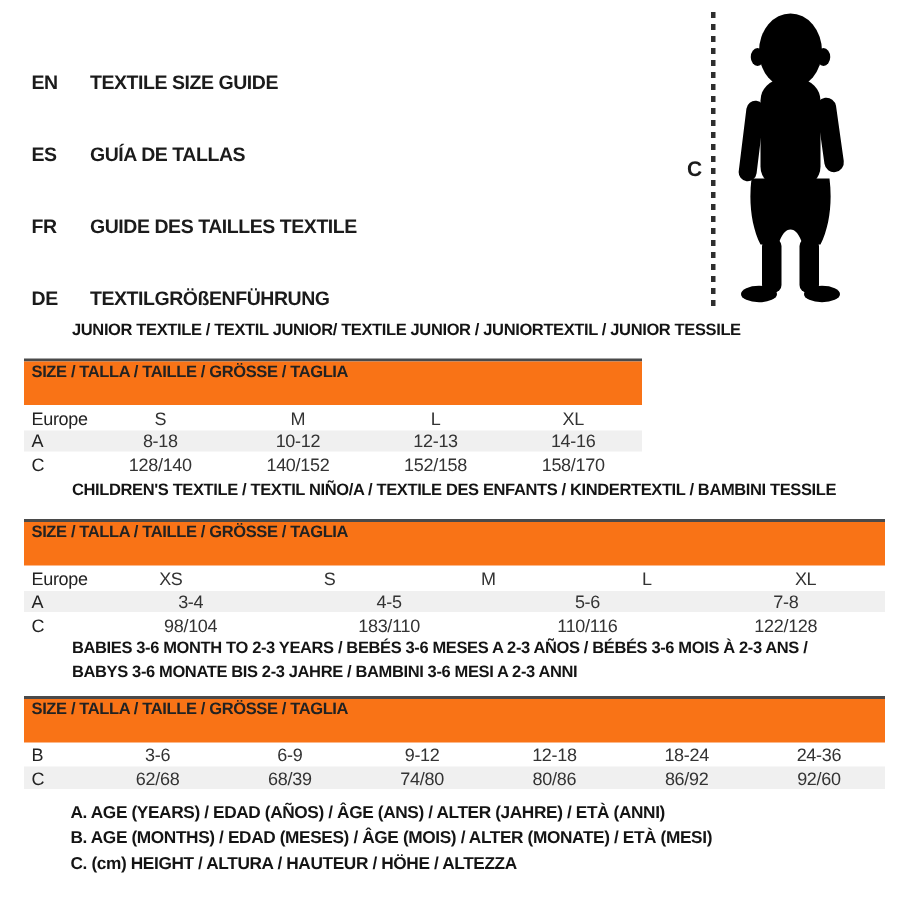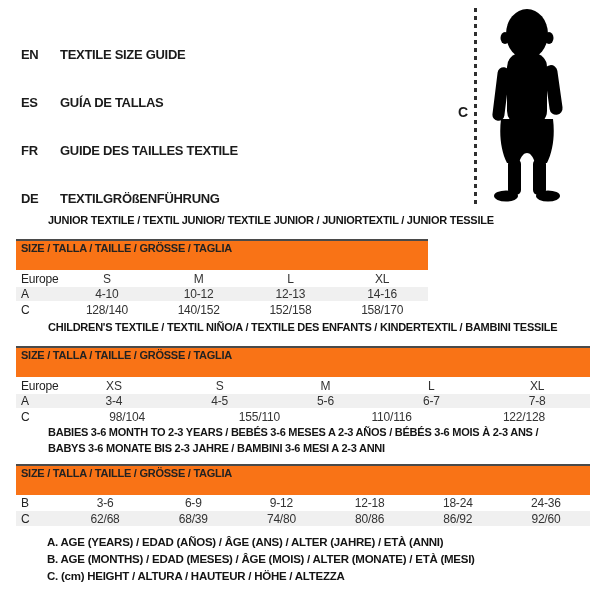--- a/index.html
+++ b/index.html
@@ -89,21 +89,21 @@
   <div class="size-bar">SIZE / TALLA / TAILLE / GRÖSSE / TAGLIA</div>
   <div class="t-row r17">
     <div class="row-label">Europe</div>
     <div class="cell">S</div>
     <div class="cell">M</div>
     <div class="cell">L</div>
     <div class="cell">XL</div>
   </div>
   <div class="t-row r14 shaded">
     <div class="row-label">A</div>
-    <div class="cell">4-10</div>
+    <div class="cell">8-18</div>
     <div class="cell">10-12</div>
     <div class="cell">12-13</div>
     <div class="cell">14-16</div>
   </div>
   <div class="t-row r17">
     <div class="row-label">C</div>
     <div class="cell">128/140</div>
     <div class="cell">140/152</div>
     <div class="cell">152/158</div>
     <div class="cell">158/170</div>
@@ -119,27 +119,26 @@
     <div class="cell">S</div>
     <div class="cell">M</div>
     <div class="cell">L</div>
     <div class="cell">XL</div>
   </div>
   <div class="t-row r14 shaded">
     <div class="row-label">A</div>
     <div class="cell">3-4</div>
     <div class="cell">4-5</div>
     <div class="cell">5-6</div>
-    <div class="cell">6-7</div>
     <div class="cell">7-8</div>
   </div>
   <div class="t-row r17">
     <div class="row-label">C</div>
     <div class="cell">98/104</div>
-    <div class="cell">155/110</div>
+    <div class="cell">183/110</div>
     <div class="cell">110/116</div>
     <div class="cell">122/128</div>
   </div>
 </div>
 
 <div class="sec-title" id="t3-title">
   <div>BABIES 3-6 MONTH TO 2-3 YEARS / BEBÉS 3-6 MESES A 2-3 AÑOS / BÉBÉS 3-6 MOIS À 2-3 ANS /</div>
   <div>BABYS 3-6 MONATE BIS 2-3 JAHRE / BAMBINI 3-6 MESI A 2-3 ANNI</div>
 </div>
 <div class="size-table" id="table3">

